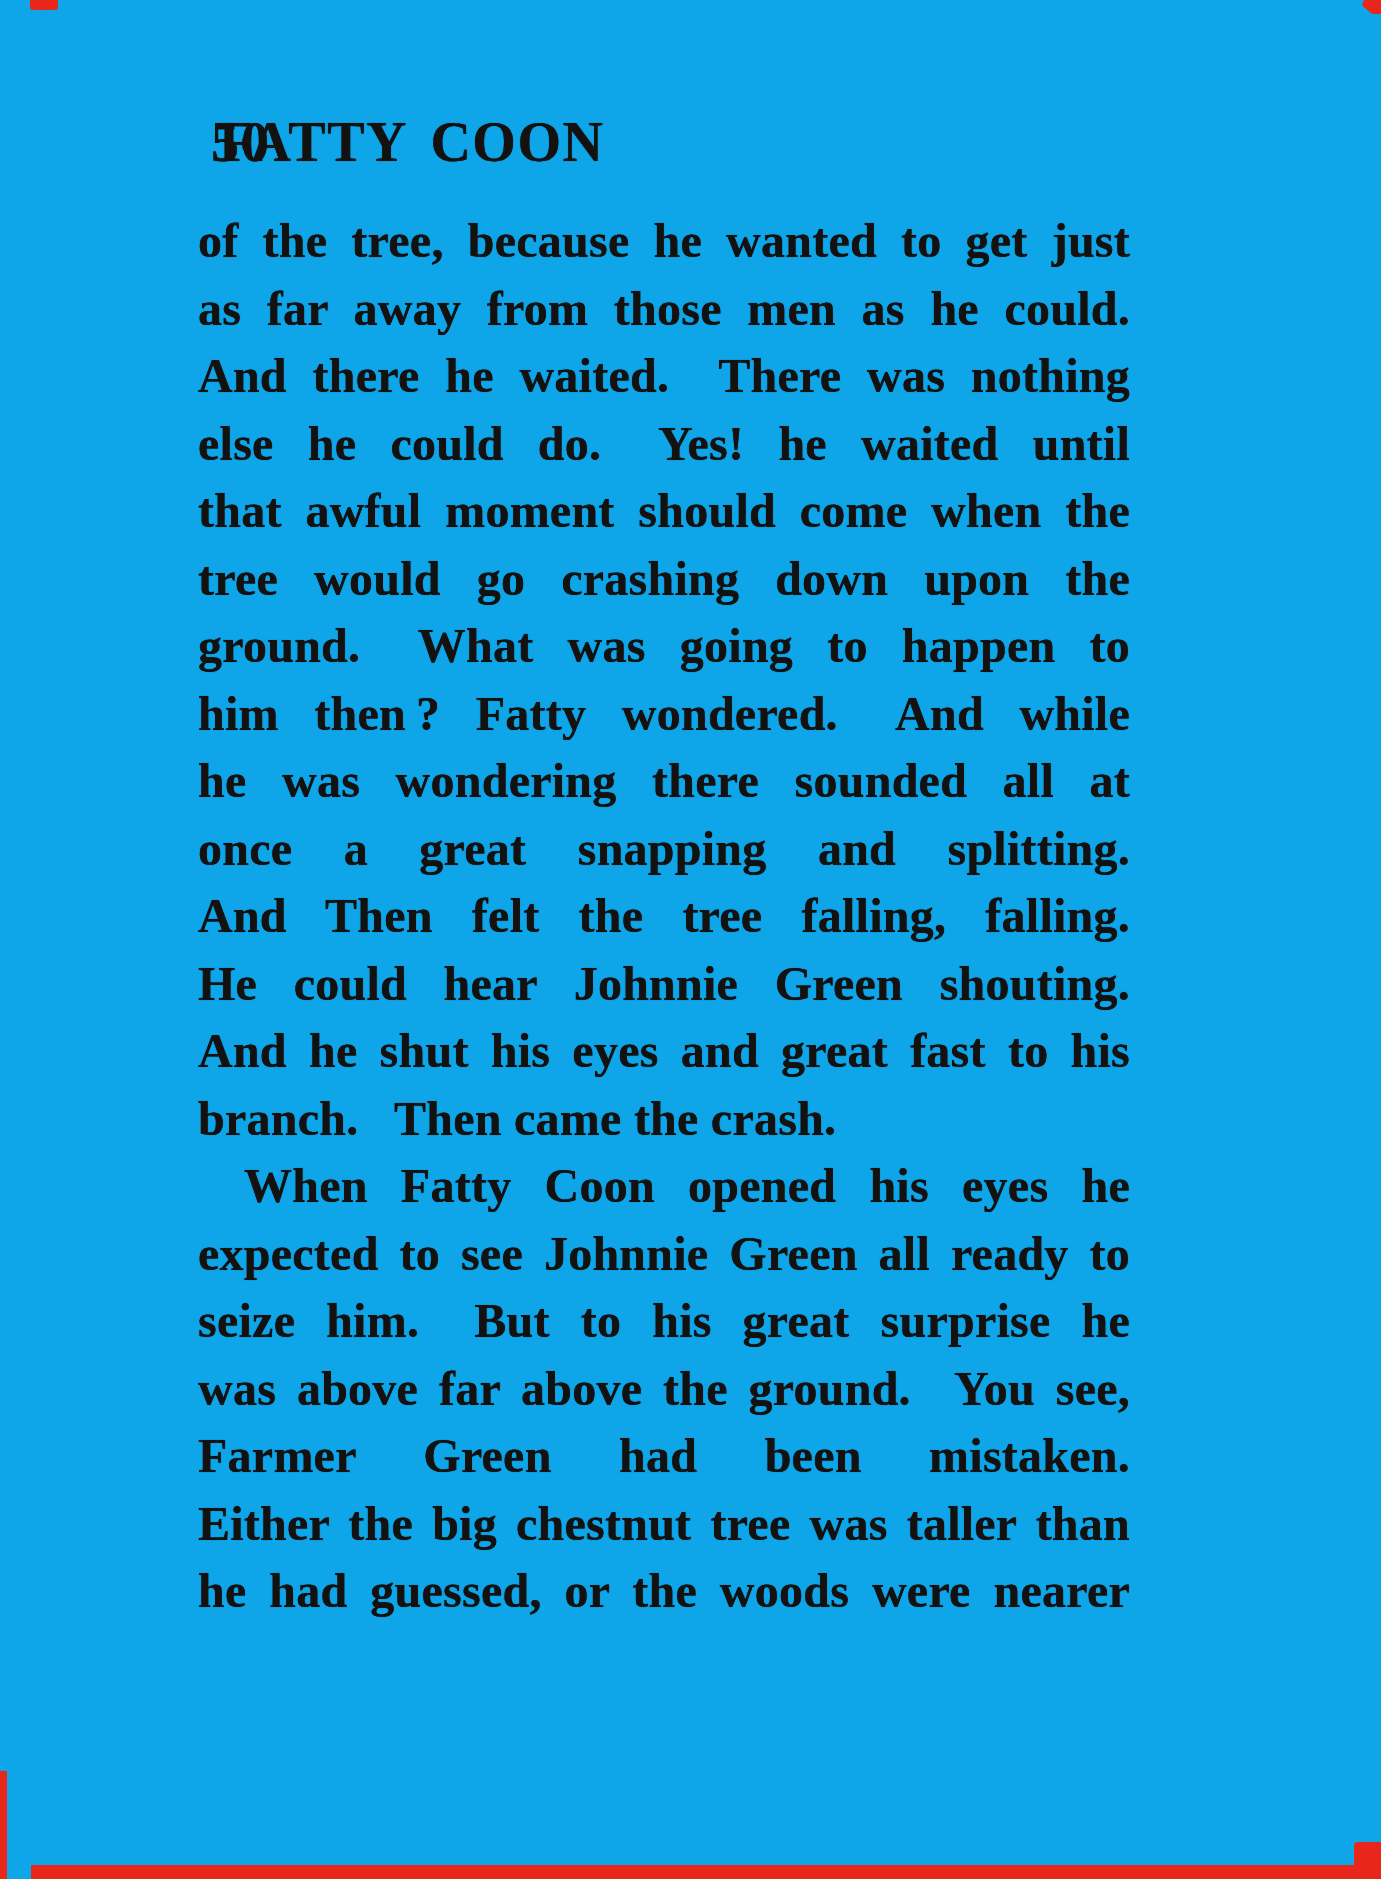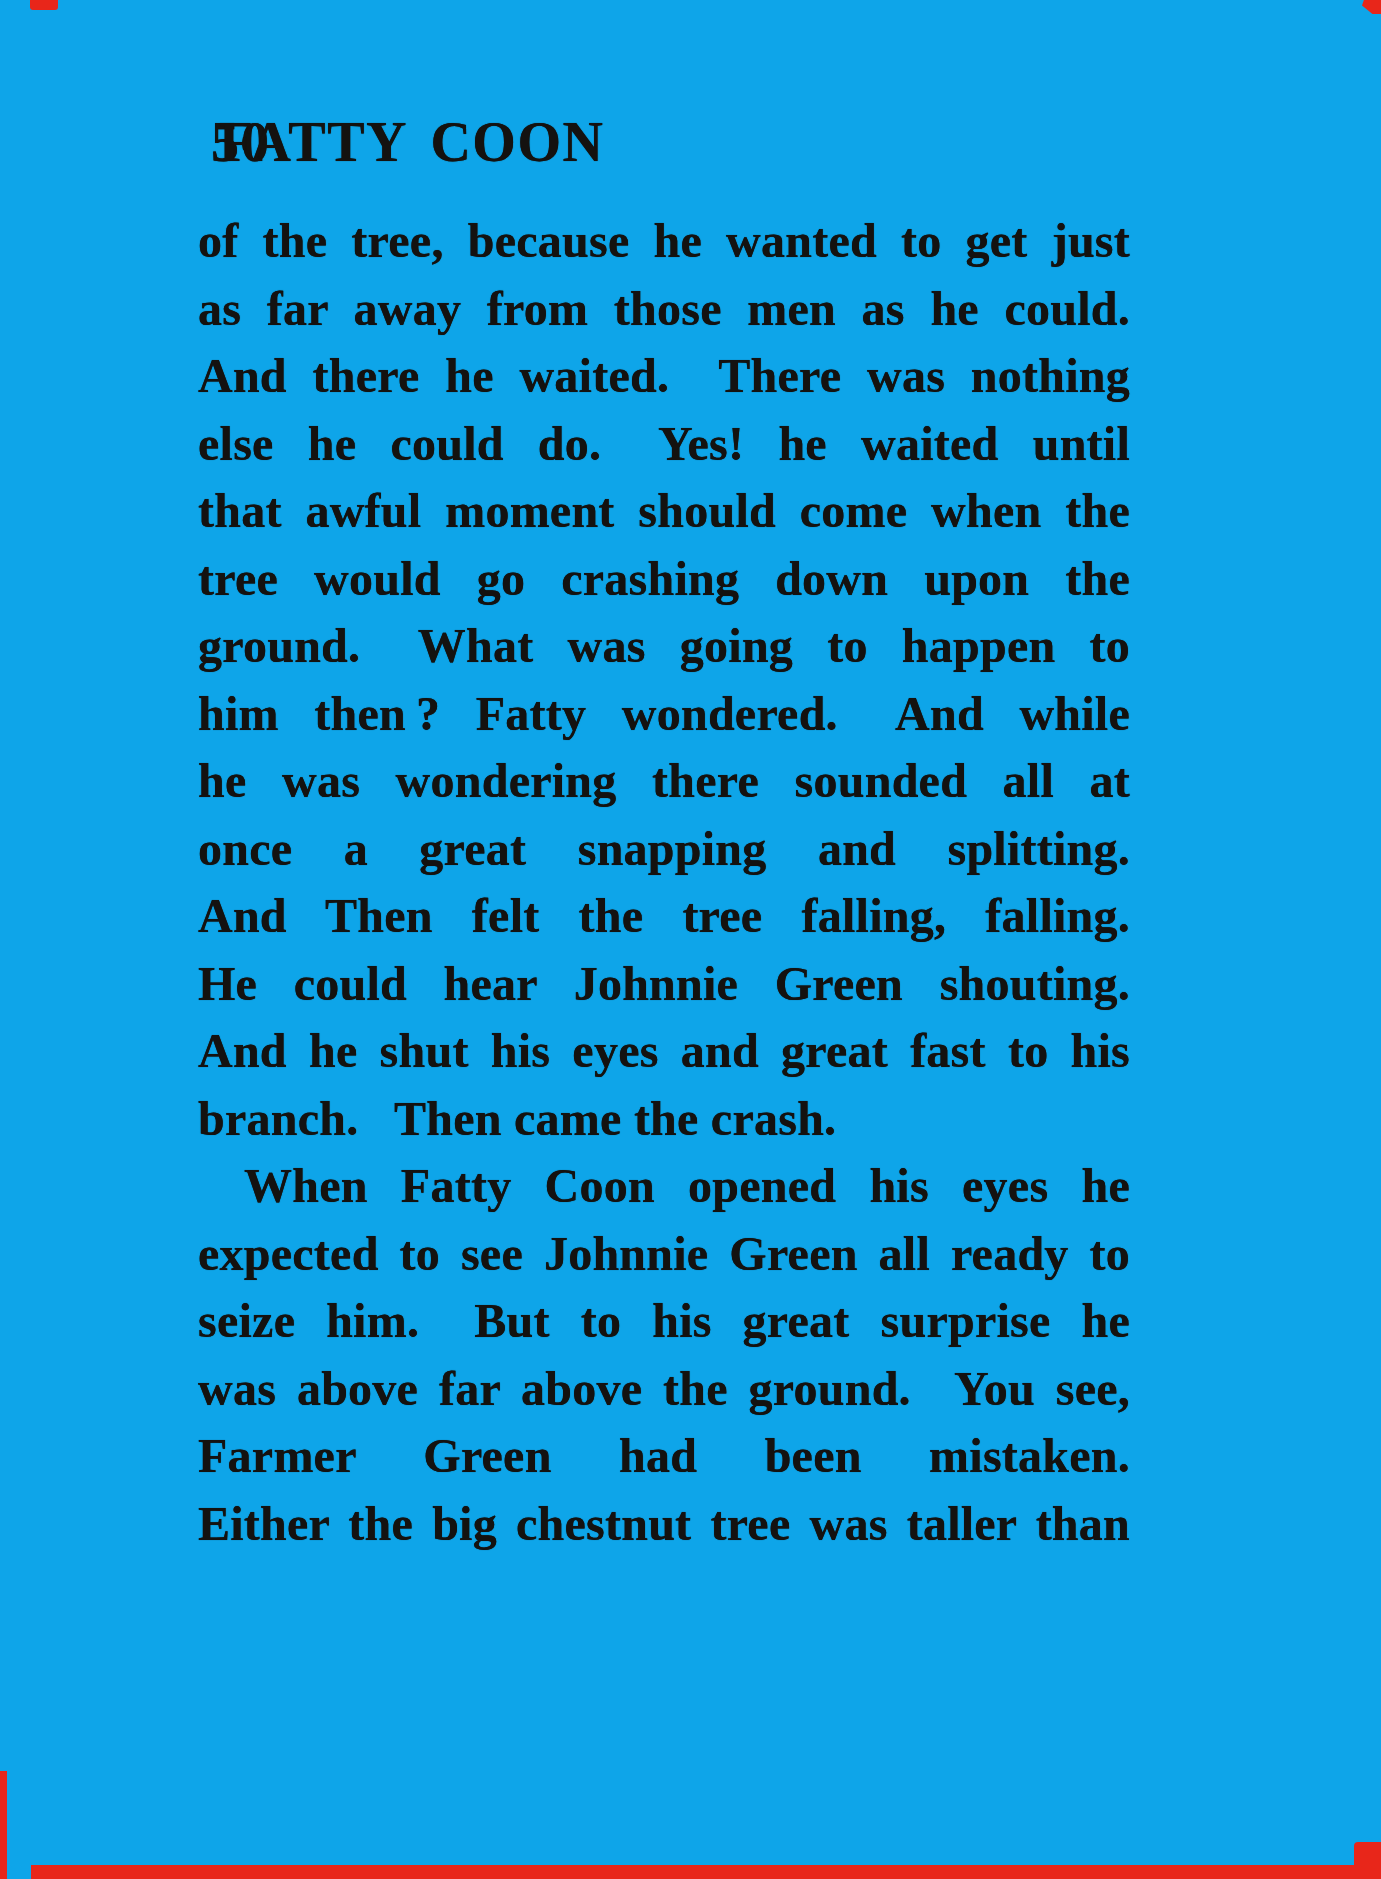--- a/index.html
+++ b/index.html
@@ -84,20 +84,21 @@
     <div class="line">And Then felt the tree falling, falling.</div>
     <div class="line">He could hear Johnnie Green shouting.</div>
     <div class="line">And he shut his eyes and great fast to his</div>
     <div class="line noj">branch.  Then came the crash.</div>
     <div class="line ind">When Fatty Coon opened his eyes he</div>
     <div class="line">expected to see Johnnie Green all ready to</div>
     <div class="line">seize him.  But to his great surprise he</div>
     <div class="line">was above far above the ground.  You see,</div>
     <div class="line">Farmer Green had been mistaken.</div>
     <div class="line">Either the big chestnut tree was taller than</div>
+    <div class="line">he had guessed, or the woods were nearer</div>
   </div>
 
   <div class="art art-tl" style="background: rgb(232, 38, 26);"></div>
   <div class="art art-tr" style="background: rgb(232, 38, 26);"></div>
   <div class="art art-lf" style="background: rgb(232, 38, 26);"></div>
   <div class="art art-bt" style="background: rgb(232, 38, 26);"></div>
   <div class="art art-br" style="background: rgb(232, 38, 26);"></div>
 
 </div>
 

